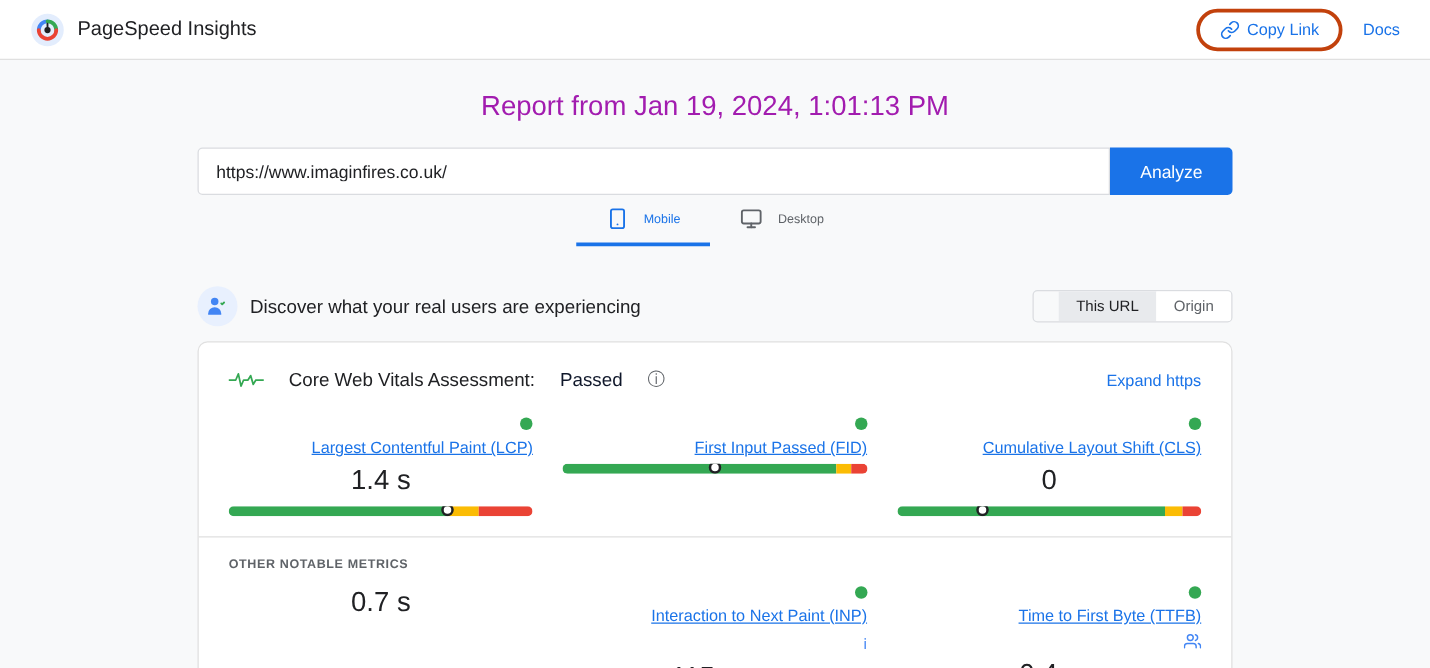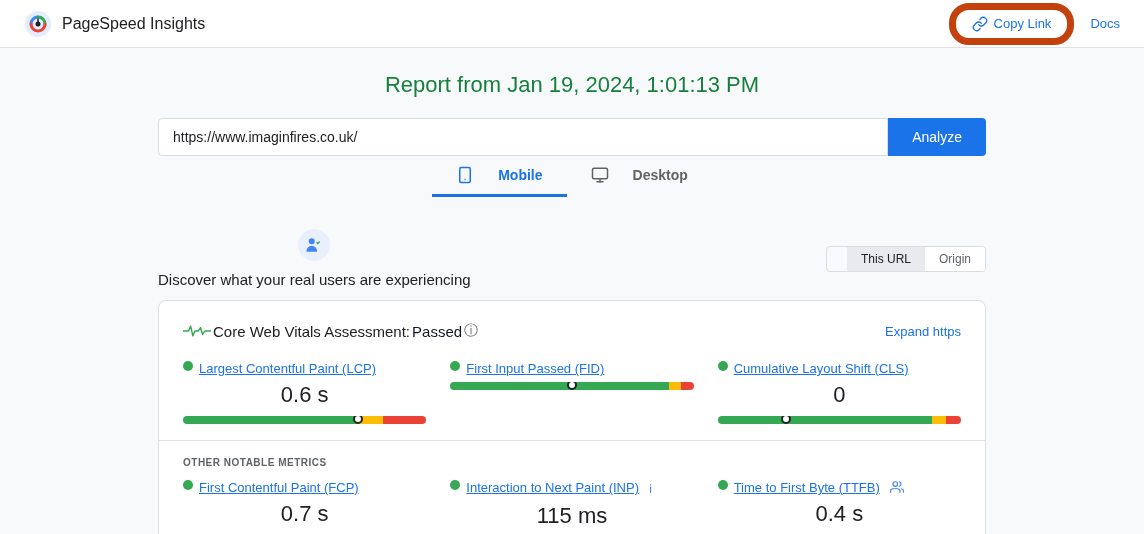--- a/index.html
+++ b/index.html
@@ -35,21 +35,21 @@
     }
     .header-right {
       display: flex;
       align-items: center;
       gap: 16px;
     }
     .copy-link-btn {
       display: flex;
       align-items: center;
       gap: 6px;
-      border: 7px solid #c2410c;
+      border: 3px solid #c2410c;
       border-radius: 20px;
       padding: 6px 16px;
       background: #fff;
       color: #1a73e8;
       font-size: 13px;
       cursor: pointer;
       font-weight: 500;
     }
     .docs-link {
       color: #1a73e8;
@@ -61,21 +61,21 @@
 
     
     .main {
       max-width: 860px;
       margin: 0 auto;
       padding: 24px 16px 0;
     }
     .report-title {
       font-size: 22px;
       font-weight: 400;
-      color: #15803d;
+      color: #a21caf;
       margin-bottom: 20px;
       text-align: center;
     }
 
     
     .url-row {
       display: flex;
       gap: 0;
       width: 100%;
     }
@@ -104,45 +104,44 @@
     
     .tabs {
       display: flex;
       justify-content: center;
       gap: 0;
       margin-bottom: 20px;
     }
     .tab {
       display: flex;
       align-items: center;
-      gap: 24px;
+      gap: 12px;
       padding: 10px 24px;
-      font-size: 14px;
-      font-weight: 700;
+      font-size: 10px;
+      font-weight: 400;
       cursor: pointer;
       border-bottom: 3px solid transparent;
       color: #5f6368;
     }
     .tab.active {
       color: #1a73e8;
       border-bottom-color: #1a73e8;
     }
 
     
     .section-header {
       display: flex;
       align-items: center;
       justify-content: space-between;
       padding: 12px 0 12px 0;
     }
     .section-header-left {
       display: flex;
       align-items: center;
       gap: 10px;
-      flex-direction: column;
     }
     .section-icon {
       width: 32px;
       height: 32px;
       background: #e8f0fe;
       border-radius: 50%;
       display: flex;
       align-items: center;
       justify-content: center;
       font-size: 16px;
@@ -183,21 +182,21 @@
     }
     .cwv-header {
       display: flex;
       align-items: center;
       justify-content: space-between;
       margin-bottom: 20px;
     }
     .cwv-assessment {
       display: flex;
       align-items: center;
-      gap: 2px;
+      gap: 20px;
       font-size: 15px;
       font-weight: 500;
     }
     .passed-label {
       color: #0f172a;
       font-weight: 400;
     }
     .info-icon {
       color: #5f6368;
       font-size: 14px;
@@ -212,23 +211,24 @@
 
     
     .metrics-grid {
       display: grid;
       grid-template-columns: 1fr 1fr 1fr;
       gap: 24px;
     }
     .metric-item {}
     .metric-label {
       display: flex;
-      align-items: flex-start;
+      align-items: flex-end;
       gap: 6px;
       margin-bottom: 6px;
+      flex-direction: column;
     }
     .metric-dot {
       width: 10px;
       height: 10px;
       border-radius: 50%;
       background: #34a853;
       flex-shrink: 0;
     }
     .metric-name {
       font-size: 13px;
@@ -374,21 +374,21 @@
       <a class="expand-link">Expand https</a>
     </div>
 
     <div class="metrics-grid">
 
       <div class="metric-item">
         <div class="metric-label">
           <div class="metric-dot" style="background:#34a853;"></div>
           <span class="metric-name">Largest Contentful Paint (LCP)</span>
         </div>
-        <div class="metric-value">0.6 s</div>
+        <div class="metric-value">1.4 s</div>
         <div class="bar-container" style="position:relative;">
           <div class="bar-segment bar-good" style="width:72%;"></div>
           <div class="bar-segment bar-needs" style="width:10%;"></div>
           <div class="bar-segment bar-poor" style="width:18%;"></div>
           <div class="bar-marker" style="left:72%;"></div>
         </div>
       </div>
 
       <div class="metric-item">
         <div class="metric-label">
@@ -417,24 +417,20 @@
         </div>
       </div>
     </div>
 
     <hr class="section-divider">
 
     <div class="other-metrics-label">OTHER NOTABLE METRICS</div>
     <div class="other-metrics-grid">
 
       <div class="metric-item">
-        <div class="metric-label">
-          <div class="metric-dot" style="background:#34a853;"></div>
-          <span class="metric-name">First Contentful Paint (FCP)</span>
-        </div>
         <div class="metric-value">0.7 s</div>
       </div>
 
       <div class="metric-item">
         <div class="metric-label">
           <div class="metric-dot" style="background:#34a853;"></div>
           <span class="metric-name">Interaction to Next Paint (INP)</span>
           <span style="color:#4285f4;font-size:12px;margin-left:4px;">ℹ</span>
         </div>
         <div class="metric-value">115 ms</div>

